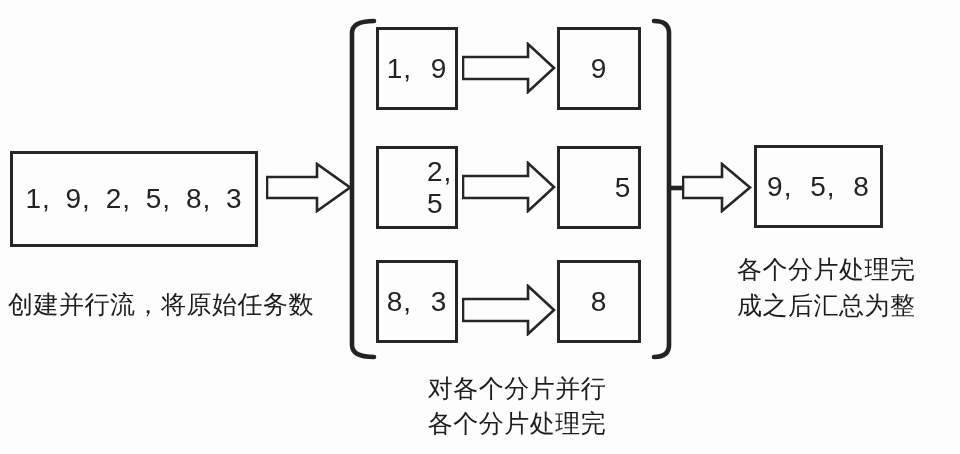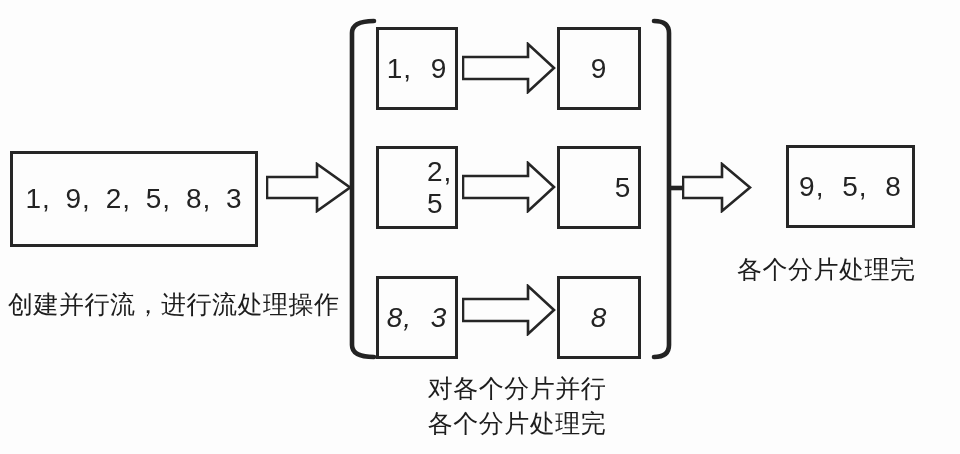--- a/index.html
+++ b/index.html
@@ -19,26 +19,26 @@
     border:3px solid #262626;
     background:#fdfdfd;
     display:flex;align-items:center;justify-content:center;
     font-size:28px;
     color:#232323;
     box-sizing:border-box;
     letter-spacing:1px;
     word-spacing:10px;
   }
   .source-box{left:10px;top:145px;width:248px;height:96px;word-spacing:6px;margin-top:6px;}
-  .result-box{left:754px;top:145px;width:129px;height:83px;word-spacing:9px;margin-left:32px;}
+  .result-box{left:754px;top:145px;width:129px;height:83px;word-spacing:9px;}
   .shard-in{left:376px;width:82px;height:83px;}
   .shard-out{left:557px;width:84px;height:83px;}
   .row1{top:27px;}
   .row2{top:146px;padding-left:48px;}
-  .row3{top:276px;font-style:italic;}
+  .row3{top:260px;}
   .arrow{position:absolute;}
   .arrow svg{display:block;}
   .caption{
     position:absolute;
     font-size:25px;
     line-height:37px;
     color:#1d1d1d;
     letter-spacing:0.5px;
     white-space:nowrap;
   }
@@ -99,25 +99,26 @@
 
   <div class="arrow" style="left:682px;top:162px;">
     <svg width="70" height="51" viewBox="0 0 70 51">
       <polygon points="1,15 40,15 40,2 68,25.5 40,49 40,36 1,36" fill="#fdfdfd" stroke="#262626" stroke-width="2.6"></polygon>
     </svg>
   </div>
 
   <div class="dbox result-box">9, 5, 8</div>
 
   <div class="caption caption-source">
-    <div>创建并行流，进行流处理操作</div>
+    <div>创建并行流，将原始任务数</div>
   </div>
 
   <div class="caption caption-shards">
     <div>对各个分片并行</div>
     <div>各个分片处理完</div>
   </div>
 
   <div class="caption caption-result">
     <div>各个分片处理完</div>
+    <div>成之后汇总为整</div>
   </div>
 
 </div>
 
 </body></html>

